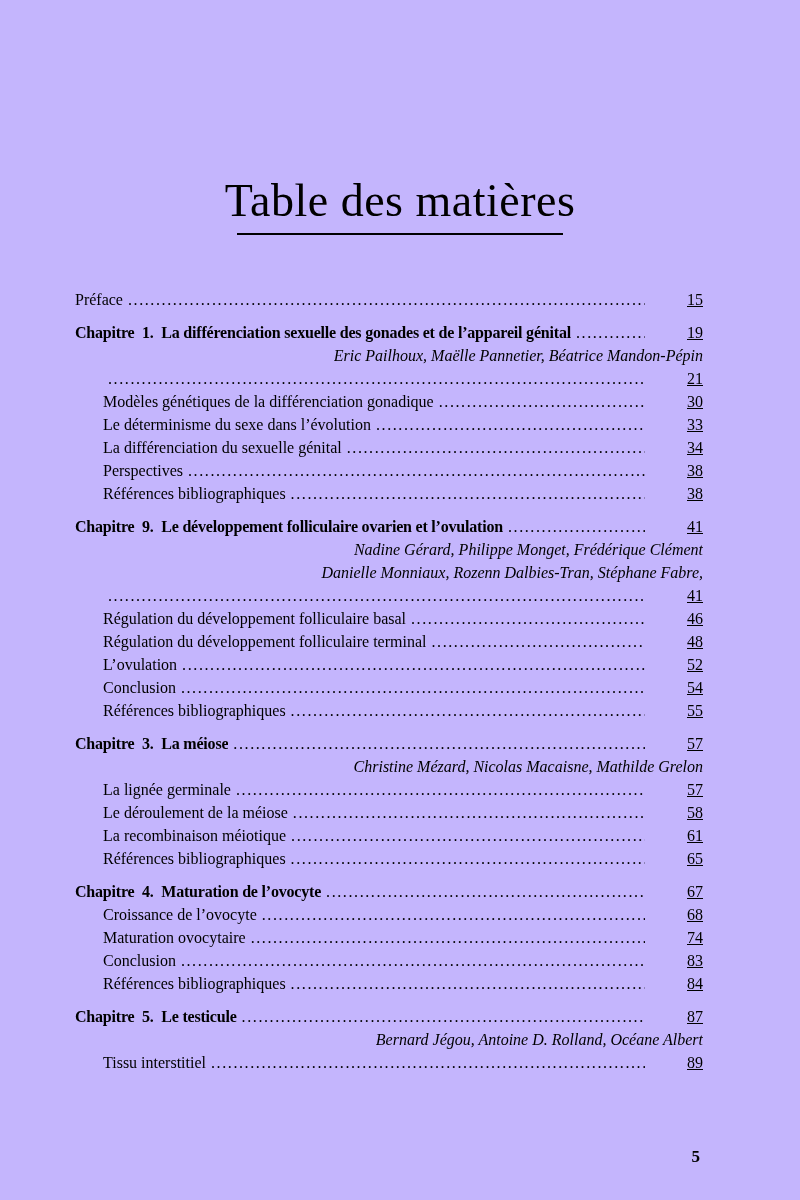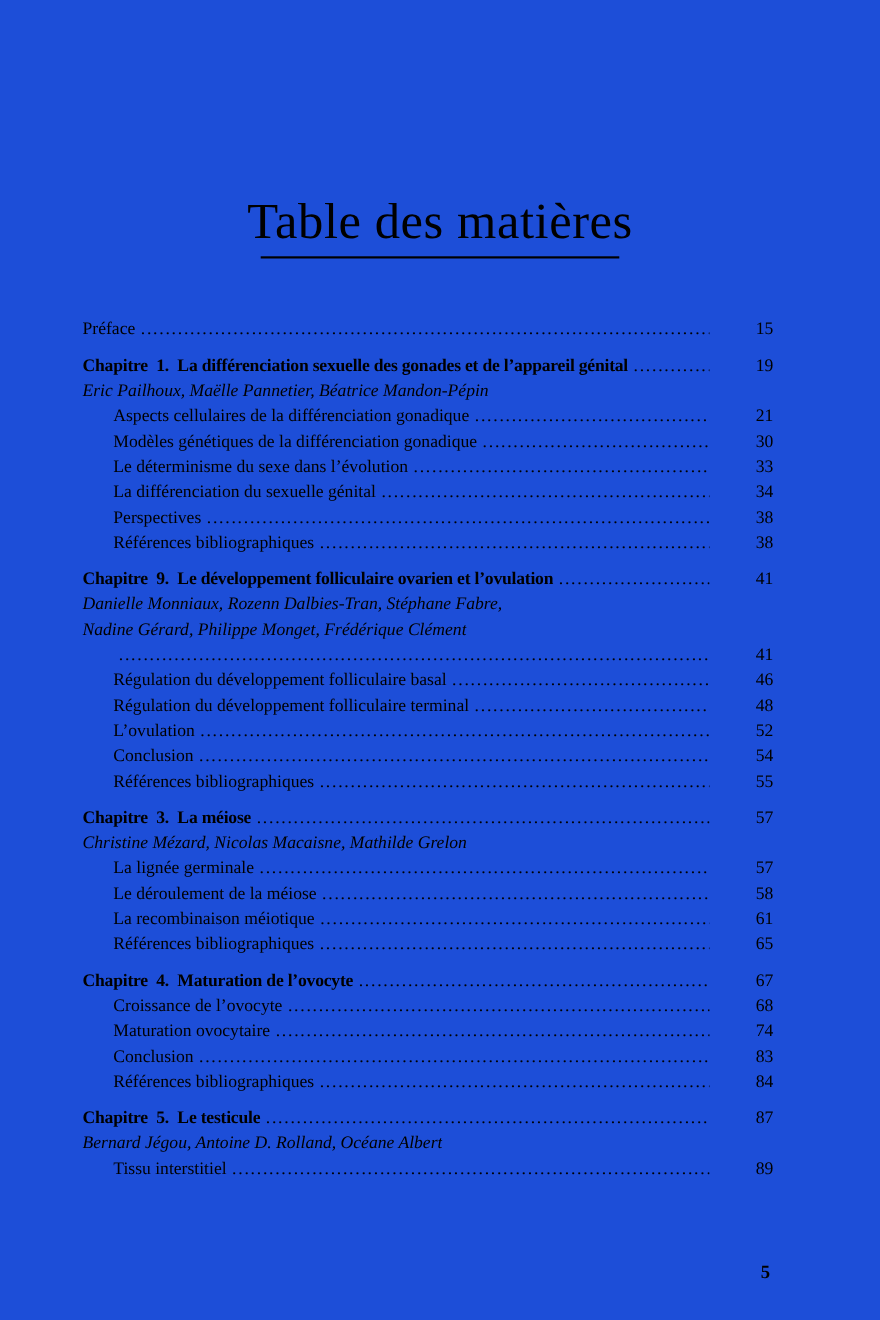--- a/index.html
+++ b/index.html
@@ -4,21 +4,21 @@
 <style>
   html, body { margin: 0; padding: 0; }
   body {
     width: 800px; height: 1200px;
     background: #ffffff;
     color: #000000;
     font-family: "Liberation Serif", "DejaVu Serif", serif;
     position: relative;
     overflow: hidden;
   }
-  .page { position: absolute; inset: 0; background: #1d4ed8; }
+  .page { position: absolute; inset: 0; background: #c4b5fd; }
 
   
   .title {
     position: absolute;
     top: 178px; left: 0; width: 100%;
     text-align: center;
     font-size: 46px;
     line-height: 46px;
     letter-spacing: 0.5px;
     white-space: pre;
@@ -40,21 +40,21 @@
   }
   .row {
     display: flex;
     align-items: baseline;
     height: 23px;
     line-height: 23px;
   }
   .row.preface .label { font-weight: normal; }
   .row.chapter { margin-top: 10px; justify-content: flex-end; }
   .row.chapter .label { font-weight: bold; letter-spacing: -0.2px; }
-  .row.authors { font-style: italic; }
+  .row.authors { font-style: italic; justify-content: flex-end; }
   .row.section { padding-left: 28px; }
 
   .label {
     white-space: pre;
     overflow: hidden;
     flex: 0 1 auto;
   }
   .leader {
     flex: 1 1 10px;
     min-width: 8px;
@@ -63,20 +63,21 @@
     letter-spacing: 1.6px;
     margin: 0 6px 0 5px;
     font-weight: normal;
     font-style: normal;
   }
   .page-num {
     flex: 0 0 52px;
     text-align: right;
     font-weight: normal;
     font-style: normal;
+    text-decoration: underline;
   }
 
   
   .folio {
     position: absolute;
     top: 1147px; right: 100px;
     font-size: 17px;
     font-weight: bold;
   }
 </style>
@@ -98,21 +99,20 @@
 
     <div class="row chapter">
       <span class="label">Chapitre  1.  La différenciation sexuelle des gonades et de l’appareil génital</span>
       <span class="leader">............................................................................................................................................................................................................................</span>
       <span class="page-num">19</span>
     </div>
     <div class="row authors">
       <span class="label">Eric Pailhoux, Maëlle Pannetier, Béatrice Mandon-Pépin</span>
     </div>
     <div class="row section">
-      <span class="label">Aspects cellulaires de la différenciation gonadique</span>
       <span class="leader">............................................................................................................................................................................................................................</span>
       <span class="page-num">21</span>
     </div>
     <div class="row section">
       <span class="label">Modèles génétiques de la différenciation gonadique</span>
       <span class="leader">............................................................................................................................................................................................................................</span>
       <span class="page-num">30</span>
     </div>
     <div class="row section">
       <span class="label">Le déterminisme du sexe dans l’évolution</span>
@@ -134,25 +134,25 @@
       <span class="leader">............................................................................................................................................................................................................................</span>
       <span class="page-num">38</span>
     </div>
 
     <div class="row chapter">
       <span class="label">Chapitre  9.  Le développement folliculaire ovarien et l’ovulation</span>
       <span class="leader">............................................................................................................................................................................................................................</span>
       <span class="page-num">41</span>
     </div>
     <div class="row authors">
+      <span class="label">Nadine Gérard, Philippe Monget, Frédérique Clément</span>
+    </div>
+    <div class="row authors">
       <span class="label">Danielle Monniaux, Rozenn Dalbies-Tran, Stéphane Fabre,</span>
     </div>
-    <div class="row authors">
-      <span class="label">Nadine Gérard, Philippe Monget, Frédérique Clément</span>
-    </div>
     <div class="row section">
       <span class="leader">............................................................................................................................................................................................................................</span>
       <span class="page-num">41</span>
     </div>
     <div class="row section">
       <span class="label">Régulation du développement folliculaire basal</span>
       <span class="leader">............................................................................................................................................................................................................................</span>
       <span class="page-num">46</span>
     </div>
     <div class="row section">

